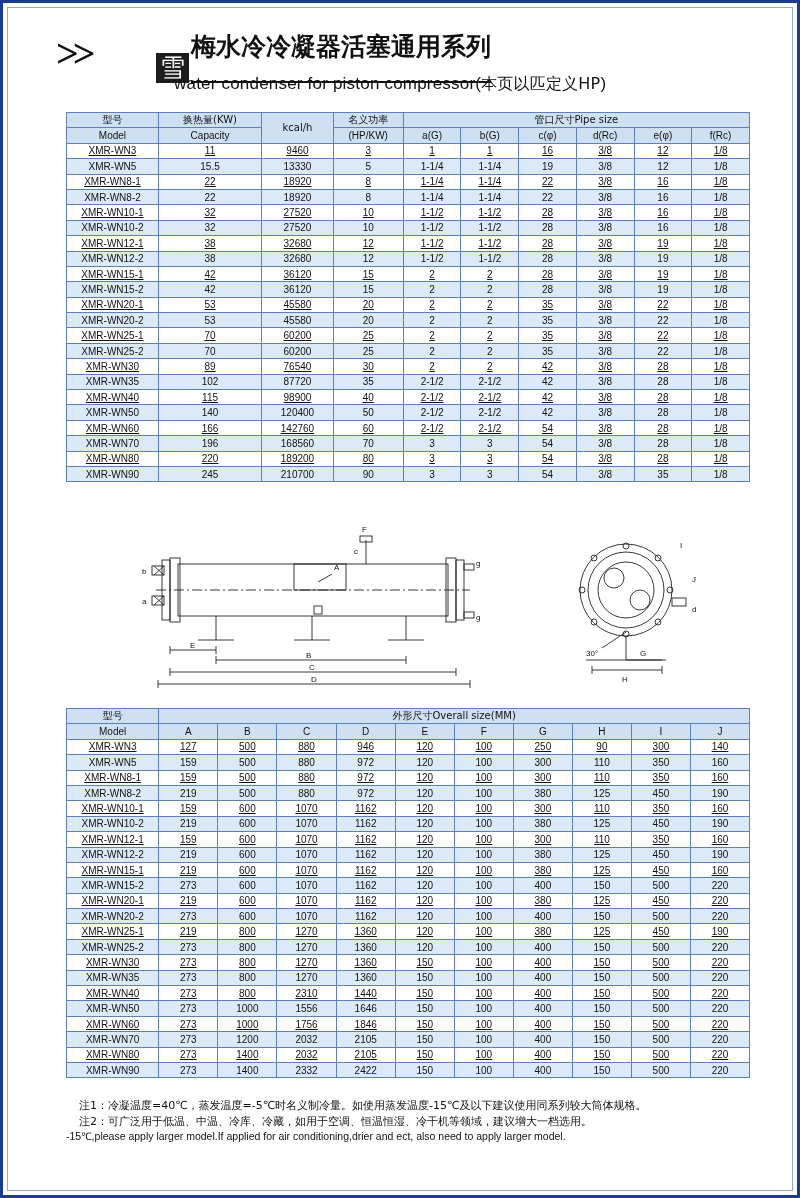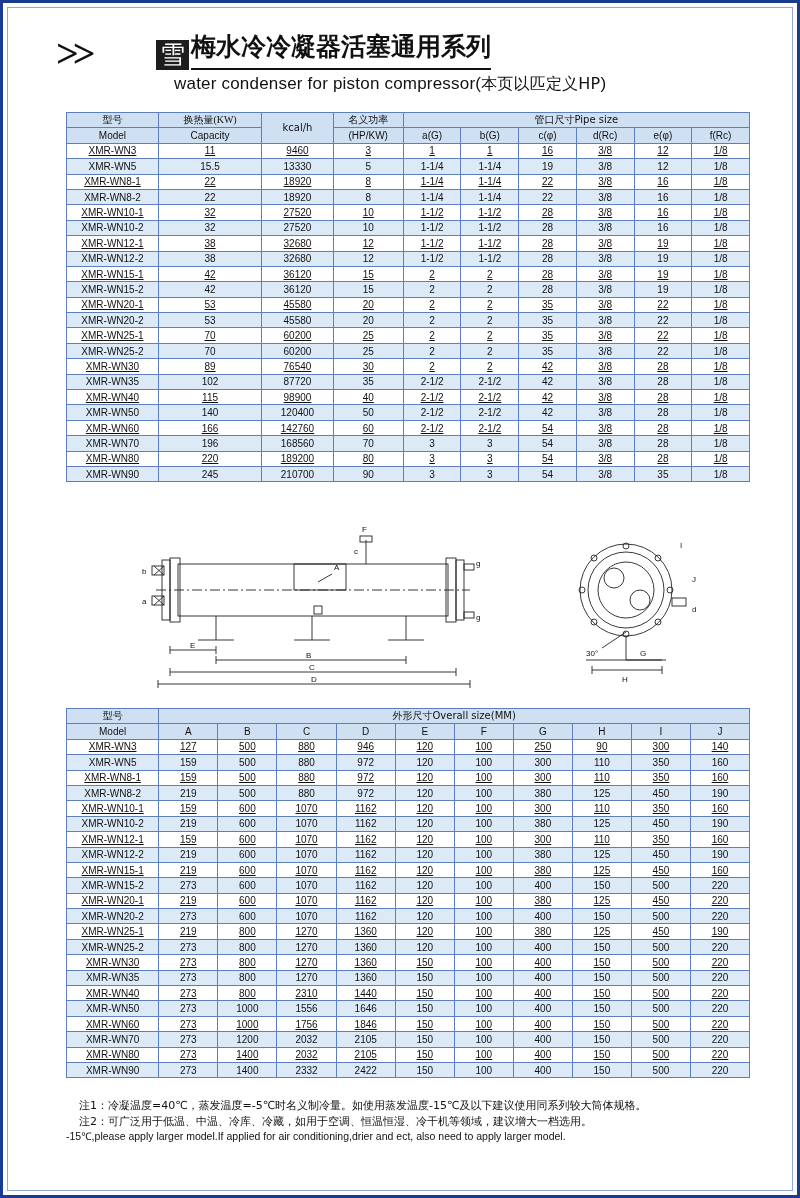--- a/index.html
+++ b/index.html
@@ -46,21 +46,21 @@
     background:#1d1d1d;color:#fff;
     font-size:25px;line-height:30px;
     padding:0 4px;margin-right:2px;
     font-family:"DejaVu Sans", sans-serif;
   }
   .cn-title{
     font-size:25px;line-height:30px;font-weight:bold;
     font-family:"DejaVu Sans", sans-serif;
     color:#111;
     border-bottom:2px solid #111;
-    padding-bottom:6px;
+    padding-bottom:19px;
   }
   .en-title{
     position:absolute;left:166px;top:66px;
     font-size:17px;
     font-family:"Liberation Sans", sans-serif;
     color:#111;
     letter-spacing:.2px;
     text-align:right;
   }
   .en-title .cn{font-family:"DejaVu Sans", sans-serif;font-size:16px;}
@@ -93,21 +93,21 @@
     font-size:9.5px;
   }
   .row-alt{background:#dce9f7;}
   .row-norm{background:#ffffff;text-decoration:underline;}
 
   #table1{
     position:absolute;left:58px;top:104px;width:684px;
   }
   #table1 td{height:14.4px;font-size:10px;}
   #table1 .c-model{width:92px;}
-  #table1 .c-cap{width:104px;font-family:Liberation Serif, serif;}
+  #table1 .c-cap{width:104px;}
   #table1 .c-kcal{width:72px;}
   #table1 .c-hp{width:70px;}
   #table1 .c-pipe{width:58px;}
 
   
   .drawing{
     position:absolute;left:58px;top:512px;width:684px;height:180px;
   }
 
   

